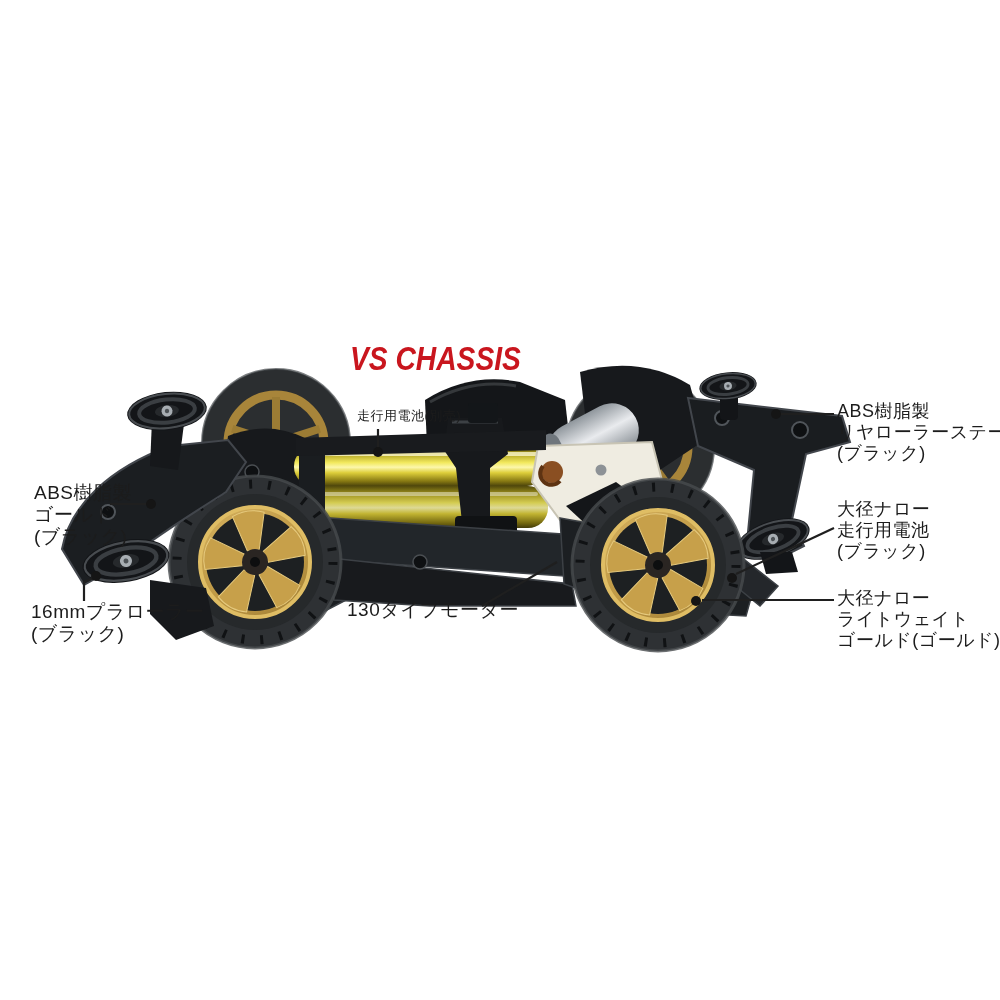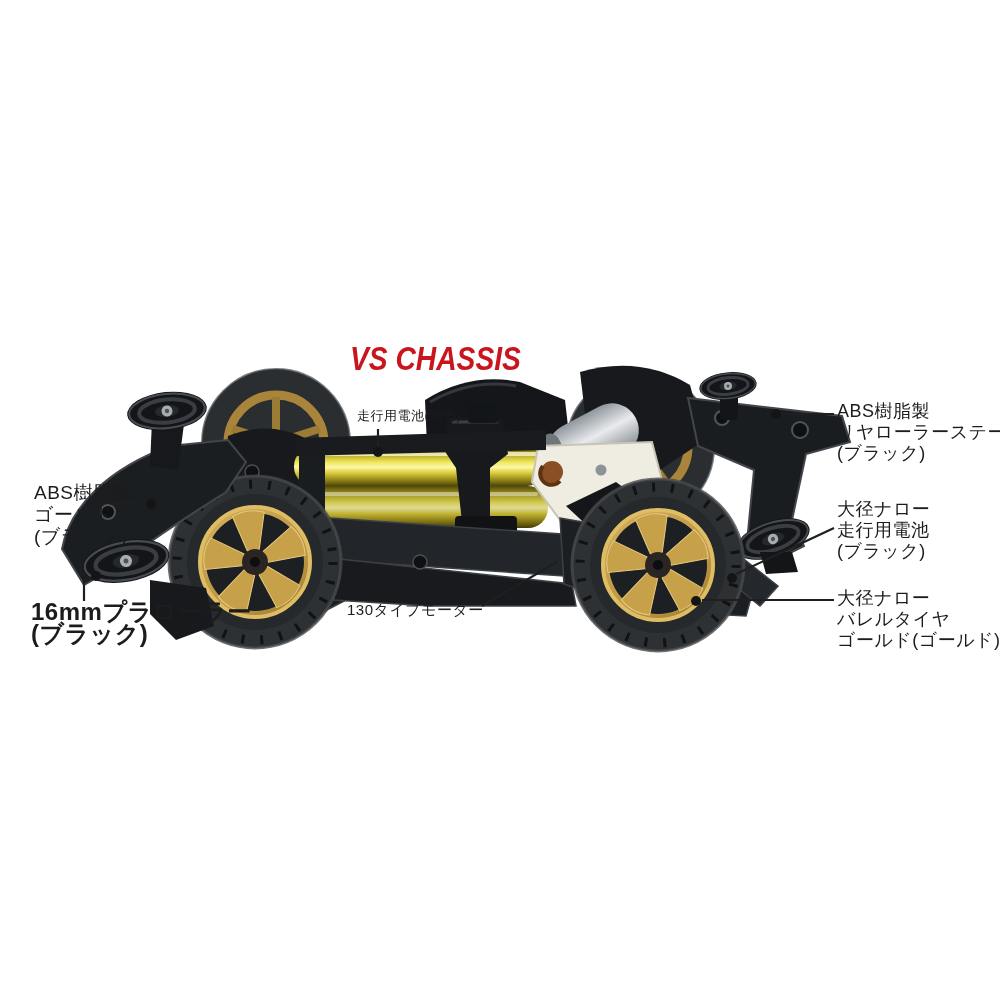--- a/index.html
+++ b/index.html
@@ -213,32 +213,32 @@
   </div>
 
   <div class="jp-label" style="left:837px;top:499px;">
     <div>大径ナロー</div>
     <div>走行用電池</div>
     <div>(ブラック)</div>
   </div>
 
   <div class="jp-label" style="left:837px;top:588px;">
     <div>大径ナロー</div>
-    <div>バレルタイヤ</div>
+    <div>ライトウェイト</div>
     <div>ゴールド(ゴールド)</div>
   </div>
 
   <div class="jp-label" style="left:34px;top:482px;font-size:19px;line-height:22px;">
     <div>ABS樹脂製</div>
     <div>ゴールド</div>
     <div>(ブラック)</div>
   </div>
 
-  <div class="jp-label" style="left:31px;top:601px;font-size:24px;line-height:22px;font-weight:bold;">
+  <div class="jp-label" style="left:31px;top:601px;font-size:19px;line-height:22px;">
     <div>16mmプラローラー</div>
     <div>(ブラック)</div>
   </div>
 
-  <div class="jp-label" style="left:347px;top:599px;font-size:15px;">
+  <div class="jp-label" style="left:347px;top:599px;font-size:19px;">
     <div>130タイプモーター</div>
   </div>
 
 </div>
 
 </body></html>

